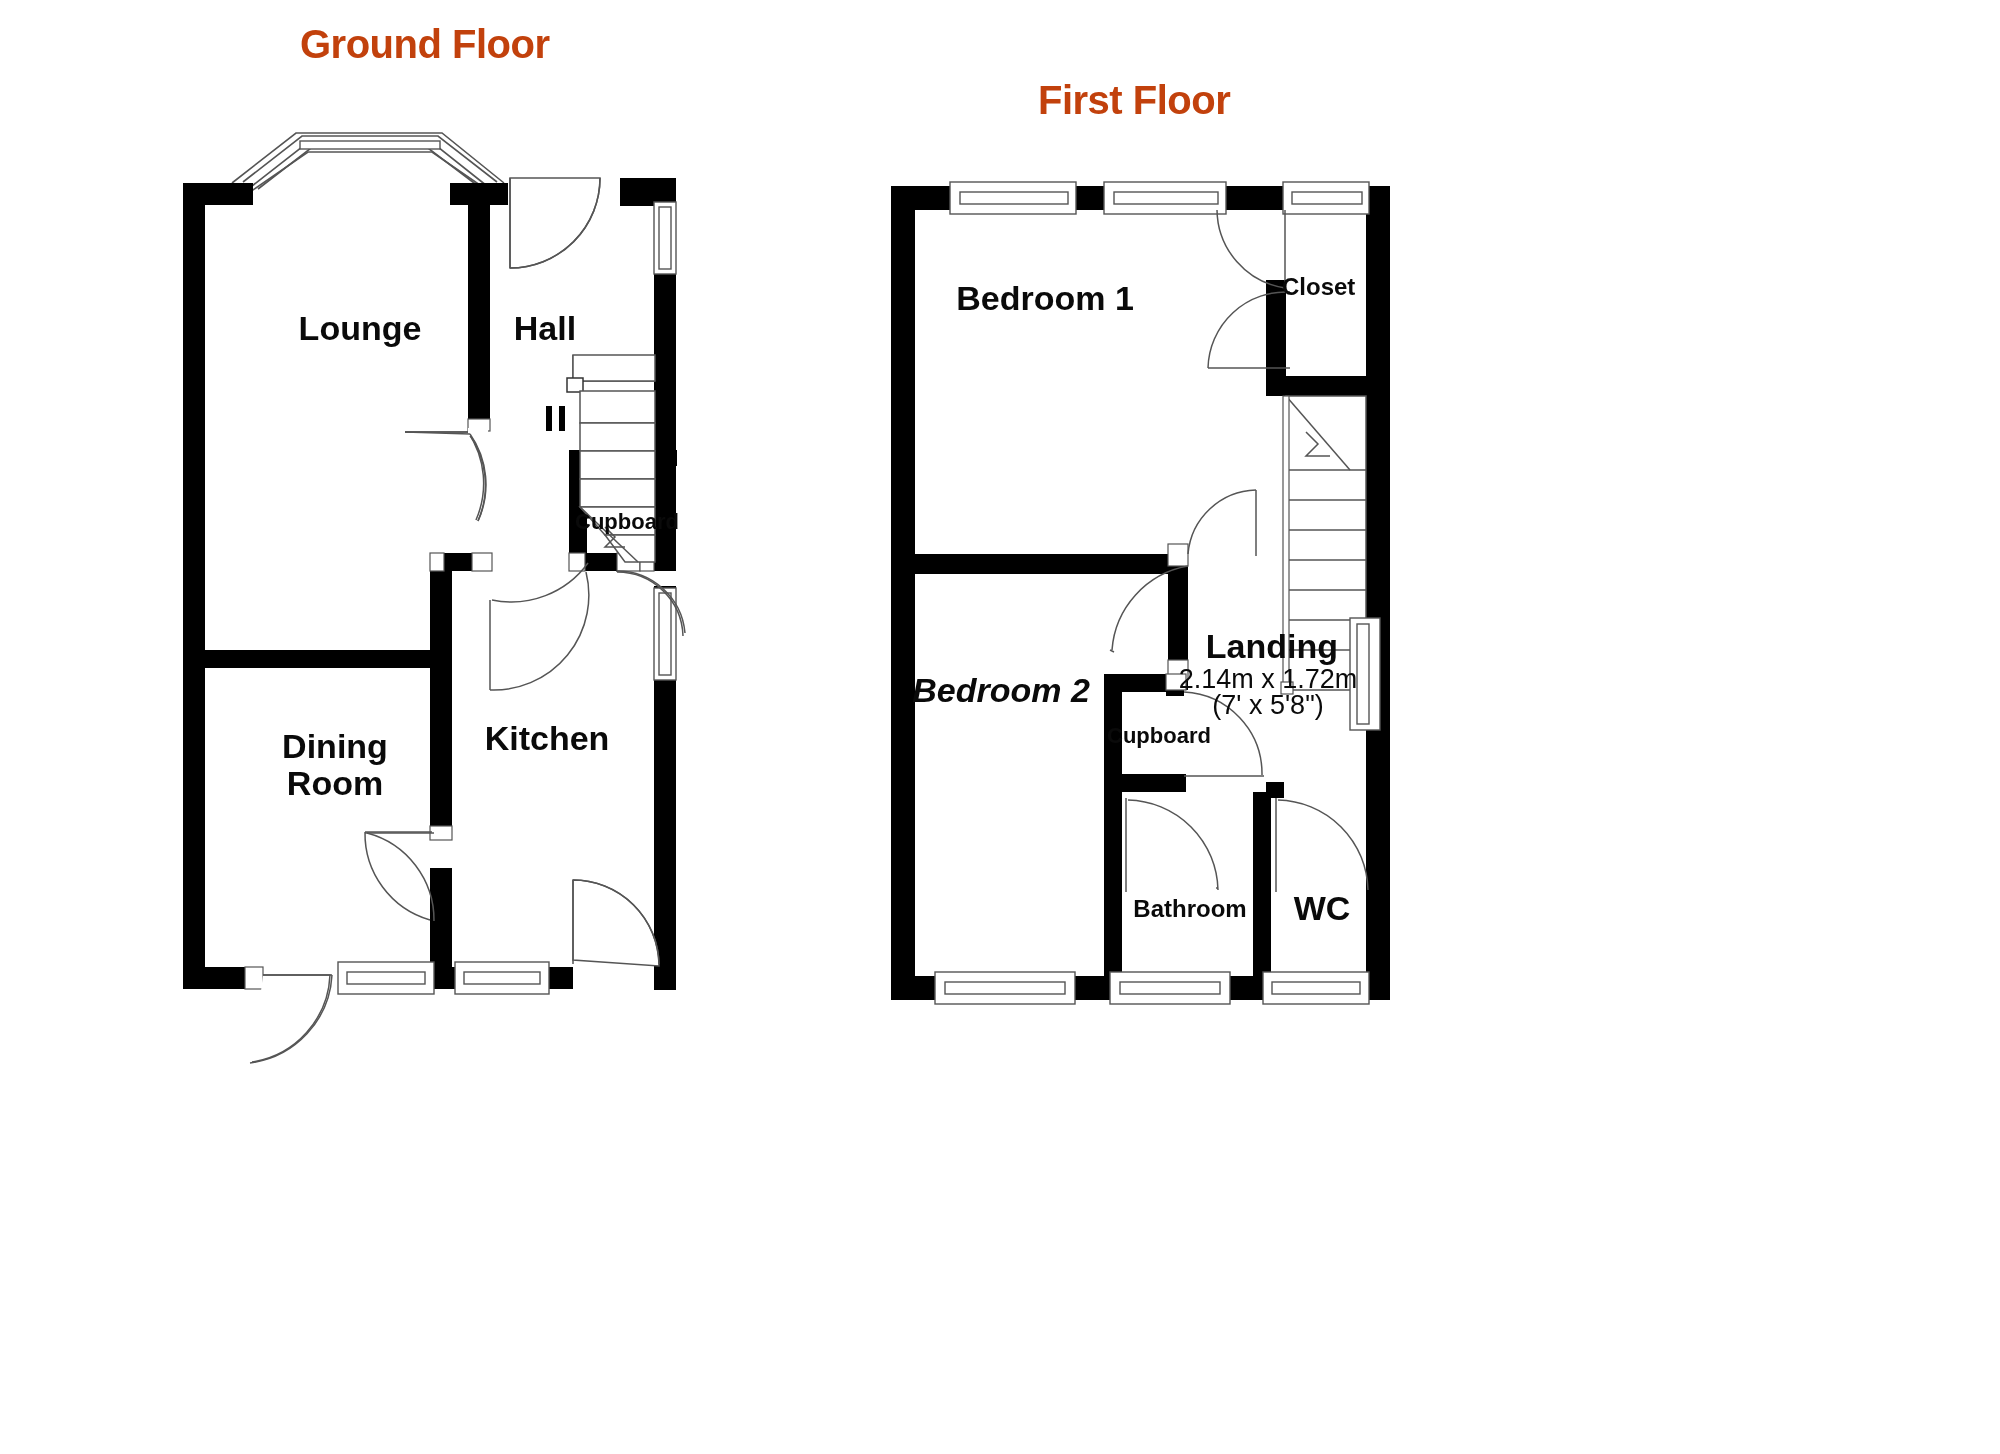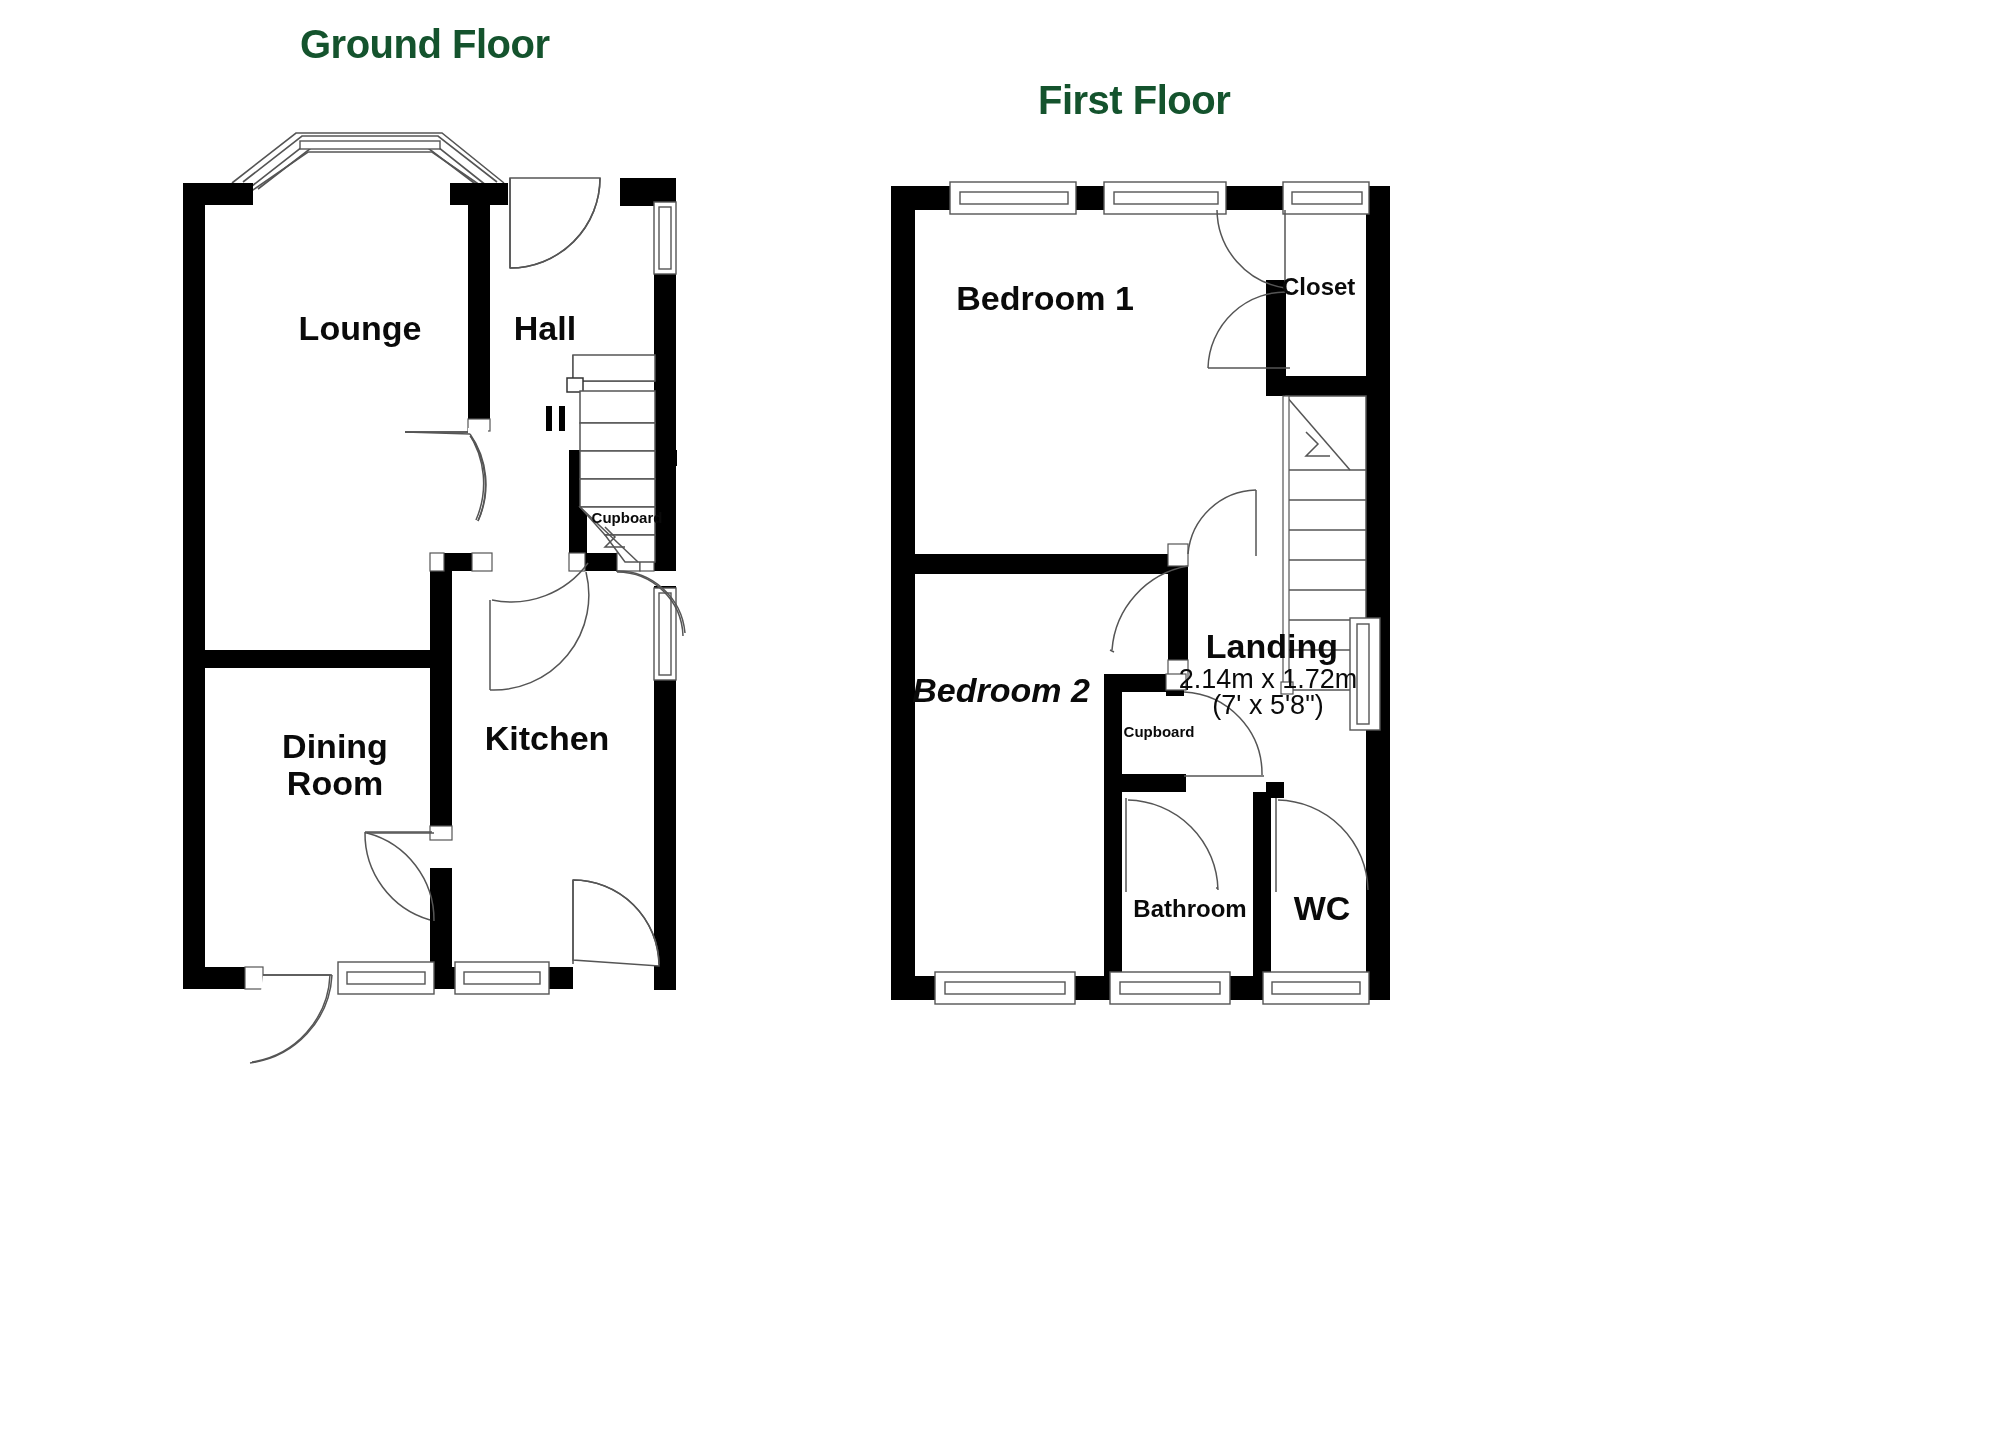--- a/index.html
+++ b/index.html
@@ -16,21 +16,21 @@
   }
   .canvas {
     position: absolute;
     left: 0; top: 0;
     width: 2000px;
     height: 1454px;
   }
   .plan-title {
     position: absolute;
     font-weight: bold;
-    color: #14532d;
+    color: #c2410c;
     white-space: nowrap;
     letter-spacing: -0.5px;
   }
   #ground-title {
     left: 300px;
     top: 22px;
     font-size: 40px;
   }
   #first-title {
     left: 1038px;
@@ -40,21 +40,21 @@
   .room-label {
     position: absolute;
     font-weight: bold;
     color: #0a0a0a;
     text-align: center;
     white-space: nowrap;
     line-height: 1.08;
   }
   .lbl-lg { font-size: 34px; }
   .lbl-sm { font-size: 24px; }
-  .lbl-xs { font-size: 15px; }
+  .lbl-xs { font-size: 22px; }
   .dims {
     position: absolute;
     font-weight: normal;
     color: #0a0a0a;
     text-align: center;
     white-space: nowrap;
     font-size: 27px;
     line-height: 1.12;
   }
   svg { display:block; }

